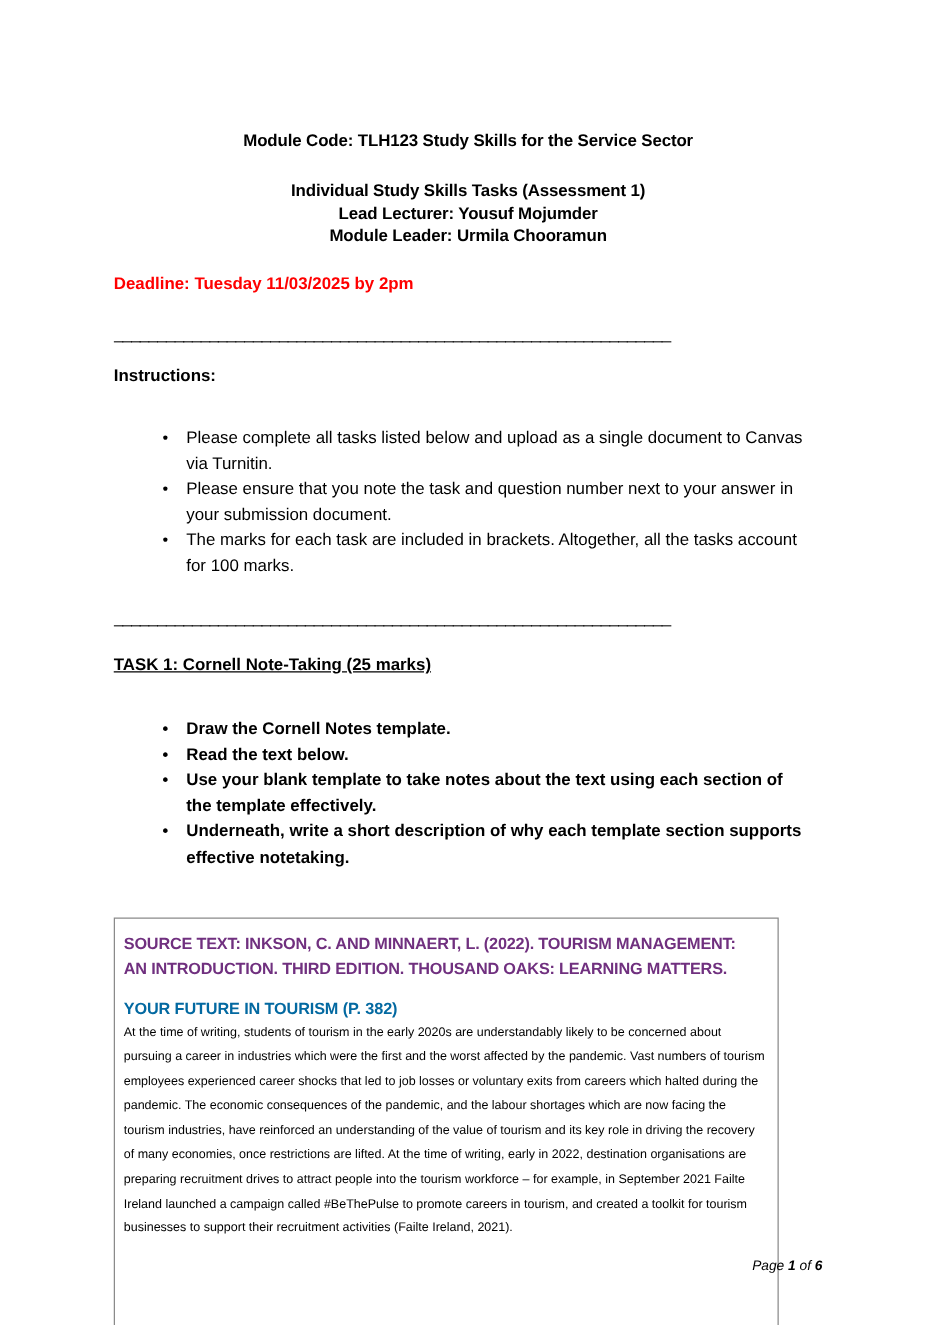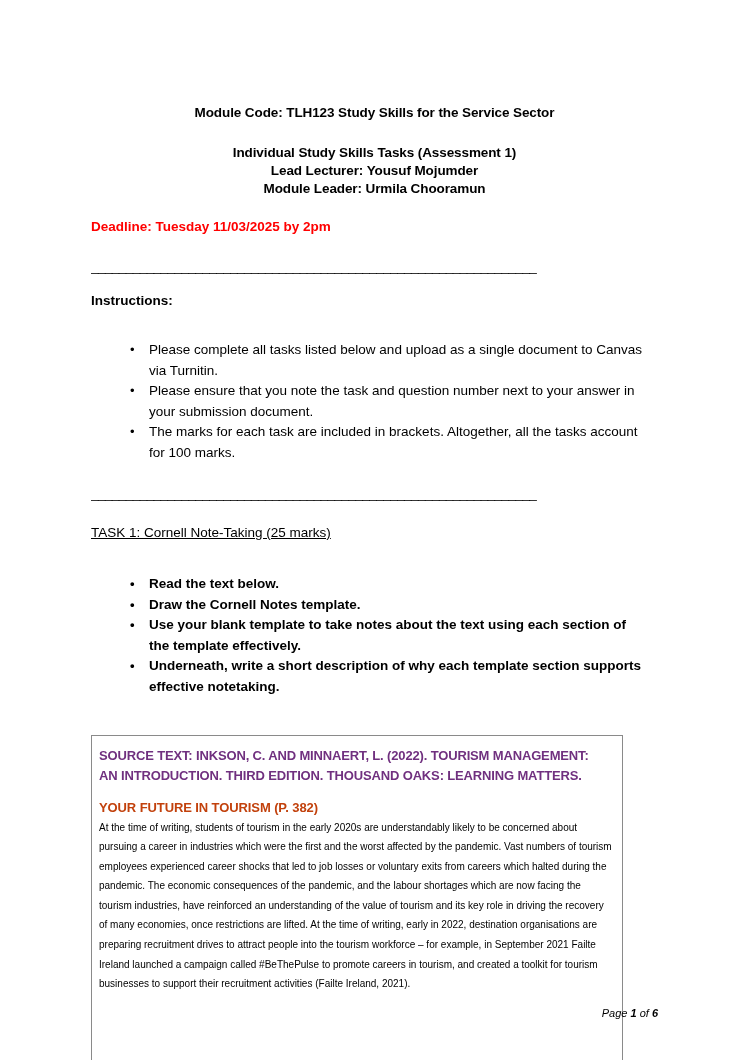--- a/index.html
+++ b/index.html
@@ -85,21 +85,21 @@
     left: 27px;
     top: 0;
     font-size: 13px;
   }
   ul.bullets.bold-items > li {
     font-weight: bold;
   }
 
   
   .task-heading {
-    font-weight: normal;
+    font-weight: bold;
     font-size: 13.5px;
     line-height: 18px;
     text-decoration: underline;
     display: inline-block;
   }
 
   
   .source-box {
     border: 1px solid #8a8a8a;
     width: 532px;
@@ -109,21 +109,21 @@
     min-height: 327px;
   }
   .src-head {
     color: #70307F;
     font-weight: bold;
     font-size: 13px;
     line-height: 19.5px;
     letter-spacing: -0.15px;
   }
   .src-sub {
-    color: #c2410c;
+    color: #0369a1;
     font-weight: bold;
     font-size: 13px;
     line-height: 19.5px;
     letter-spacing: -0.1px;
   }
   .src-body {
     font-size: 10px;
     line-height: 19.6px;
     text-align: left;
     color: #000000;
@@ -187,22 +187,22 @@
 
     <div class="spacer-20"></div>
 
     <div>
       <span class="task-heading">TASK 1: Cornell Note-Taking (25 marks)</span>
     </div>
 
     <div class="spacer-20"></div>
 
     <ul class="bullets bold-items">
+      <li>Draw the Cornell Notes template.</li>
       <li>Read the text below.</li>
-      <li>Draw the Cornell Notes template.</li>
       <li>Use your blank template to take notes about the text using each section of the template effectively.</li>
       <li>Underneath, write a short description of why each template section supports effective notetaking.</li>
     </ul>
 
     <div class="spacer-26"></div>
 
     <div class="source-box">
       <div class="src-head">SOURCE TEXT: INKSON, C. AND MINNAERT, L. (2022). TOURISM MANAGEMENT:</div>
       <div class="src-head">AN INTRODUCTION. THIRD EDITION. THOUSAND OAKS: LEARNING MATTERS.</div>
       <div class="src-gap"></div>

